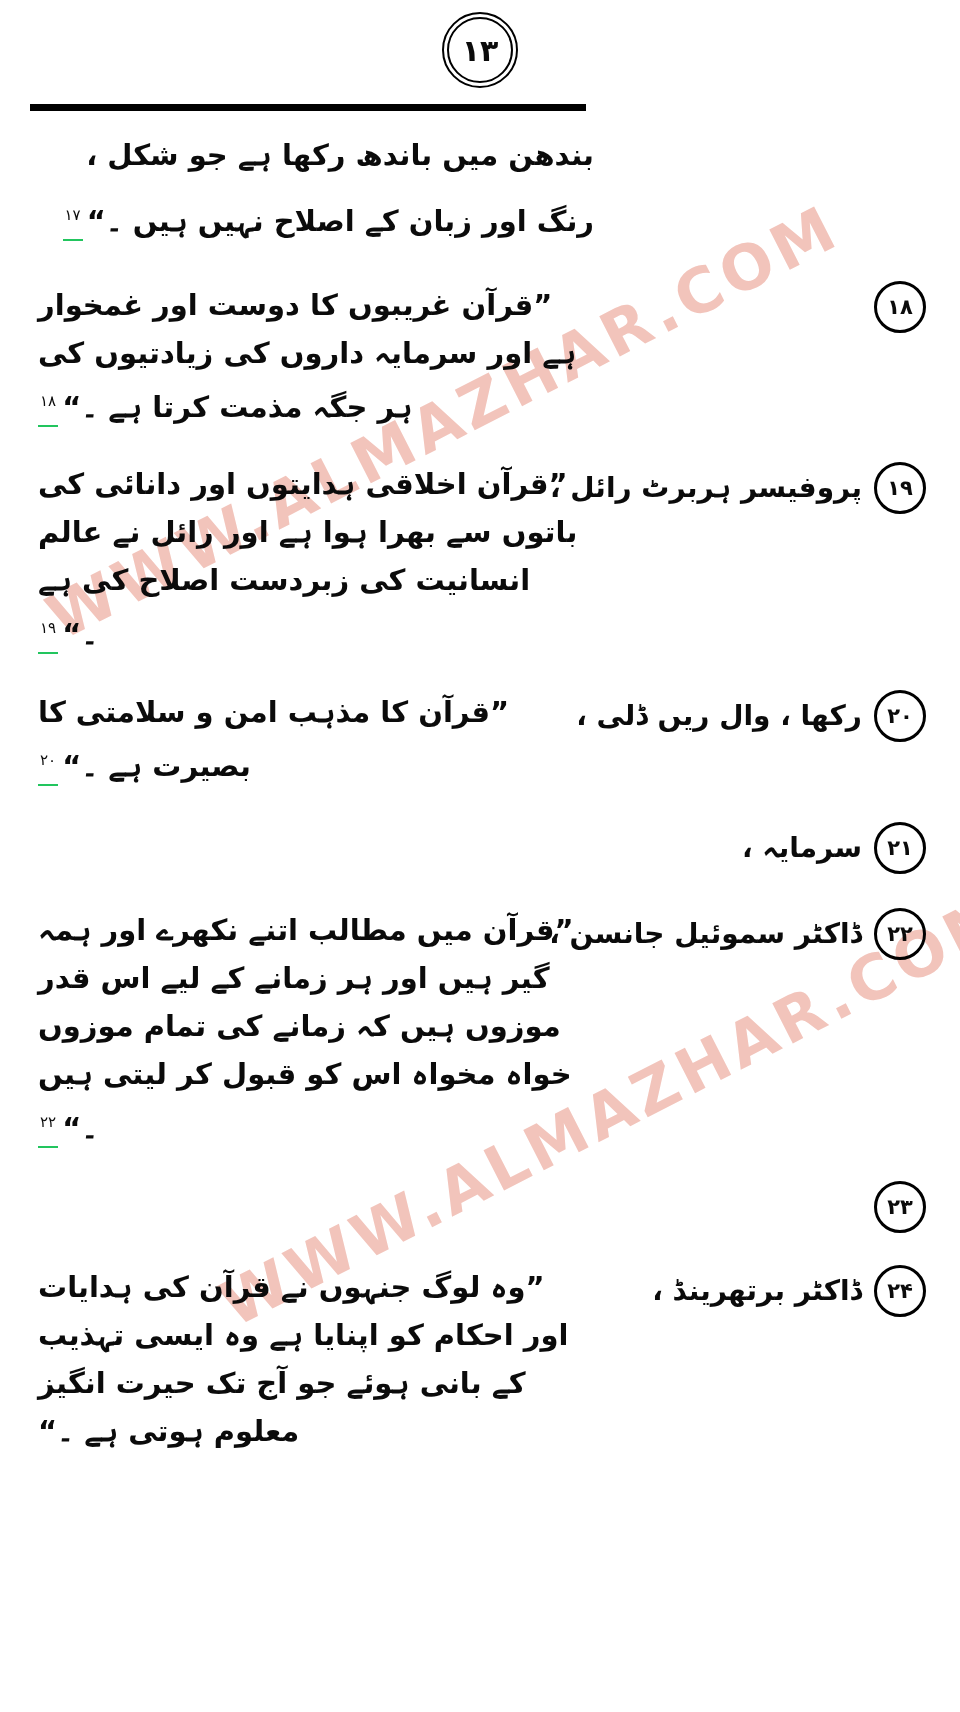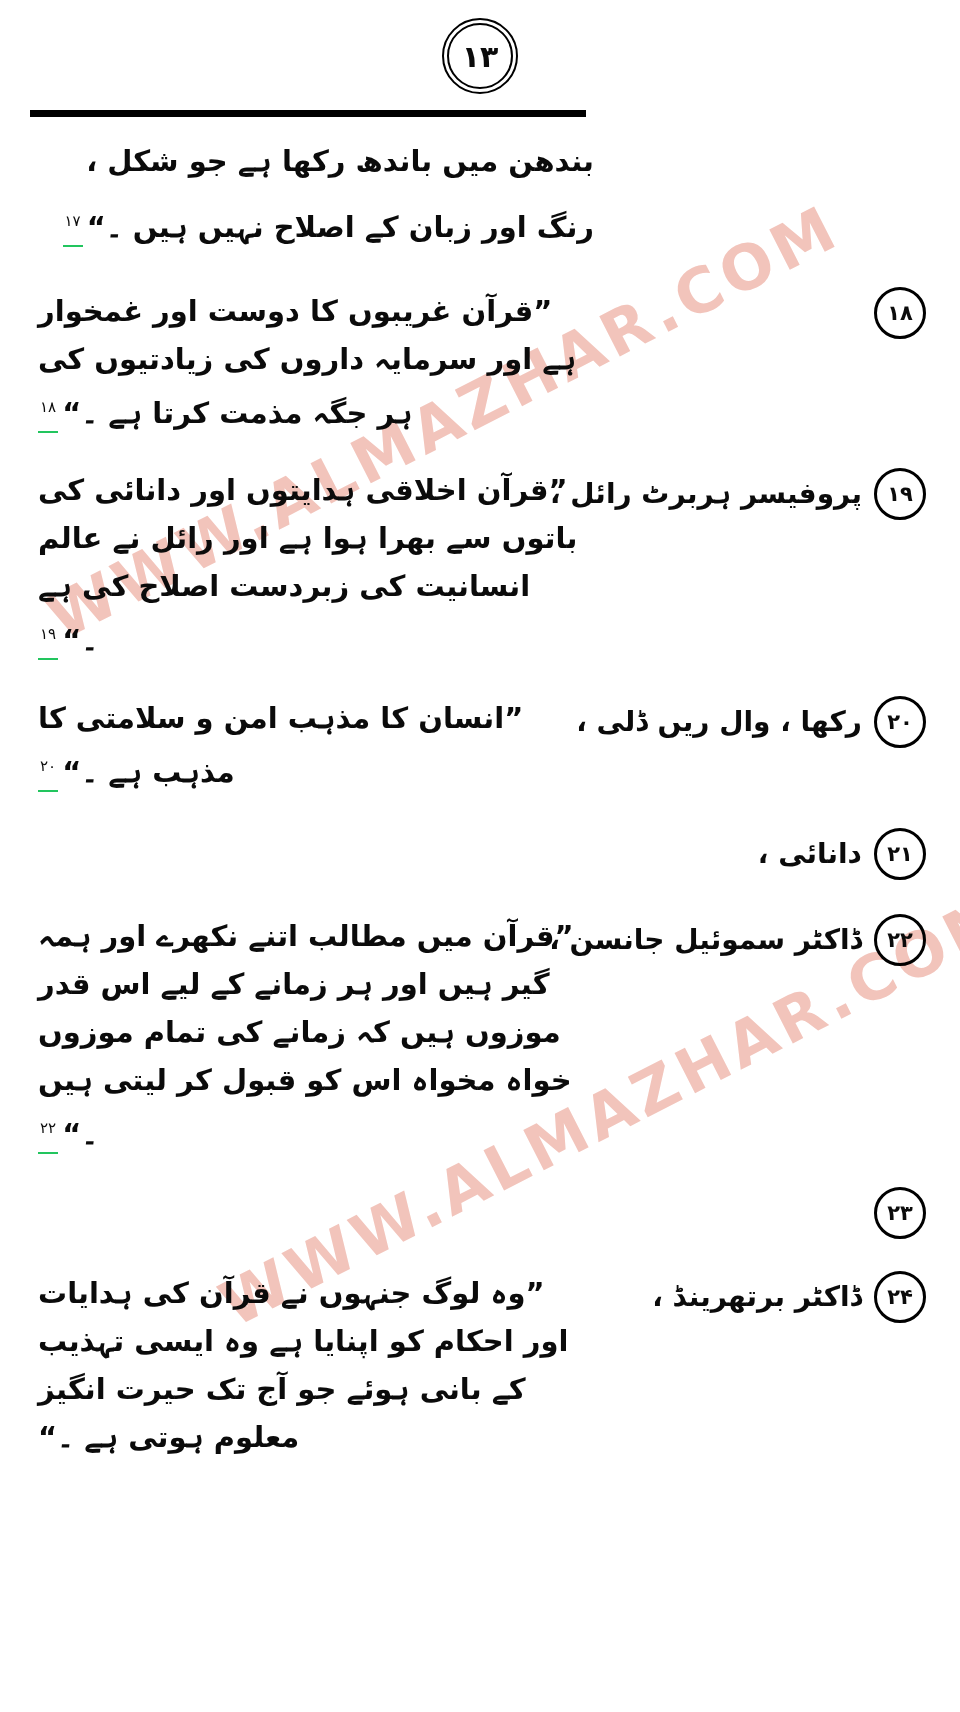--- a/index.html
+++ b/index.html
@@ -5,21 +5,21 @@
   html,body{margin:0;padding:0;}
   body{
     width:960px;height:1712px;
     background:#ffffff;
     position:relative;
     overflow:hidden;
     font-family:"DejaVu Sans",sans-serif;
     color:#0b0b0b;
   }
   
-  .page-head{position:relative;padding-top:18px;}
+  .page-head{position:relative;padding-top:12px;}
   .page-number-badge{
     width:62px;height:62px;
     margin:0 auto;
     border:7px double #000;
     border-radius:50%;
     display:flex;align-items:center;justify-content:center;
     font-size:30px;font-weight:700;
   }
   .header-rule{
     margin:16px 0 0 30px;
@@ -128,29 +128,29 @@
     <p class="entry-quote"><span>”قرآن اخلاقی ہدایتوں اور دانائی کی باتوں سے بھرا ہوا ہے اور رائل نے عالم انسانیت کی زبردست اصلاح کی ہے ۔“</span><sup class="ref">۱۹</sup></p>
   </div>
 
   <div class="entry">
     <div class="entry-head">
       <span class="entry-number-badge">
           <span>۲۰</span>
         </span>
       <span class="entry-author">رکھا ، وال ریں ڈلی ،</span>
     </div>
-    <p class="entry-quote"><span>”انسان کا مذہب امن و سلامتی کا مذہب ہے ۔“</span><sup class="ref">۲۰</sup></p>
+    <p class="entry-quote"><span>”قرآن کا مذہب امن و سلامتی کا بصیرت ہے ۔“</span><sup class="ref">۲۰</sup></p>
   </div>
 
   <div class="entry">
     <div class="entry-head">
       <span class="entry-number-badge">
           <span>۲۱</span>
         </span>
-      <span class="entry-author">دانائی ،</span>
+      <span class="entry-author">سرمایہ ،</span>
     </div>
   </div>
 
   <div class="entry">
     <div class="entry-head">
       <span class="entry-number-badge">
           <span>۲۲</span>
         </span>
       <span class="entry-author">ڈاکٹر سموئیل جانسن ،</span>
     </div>

